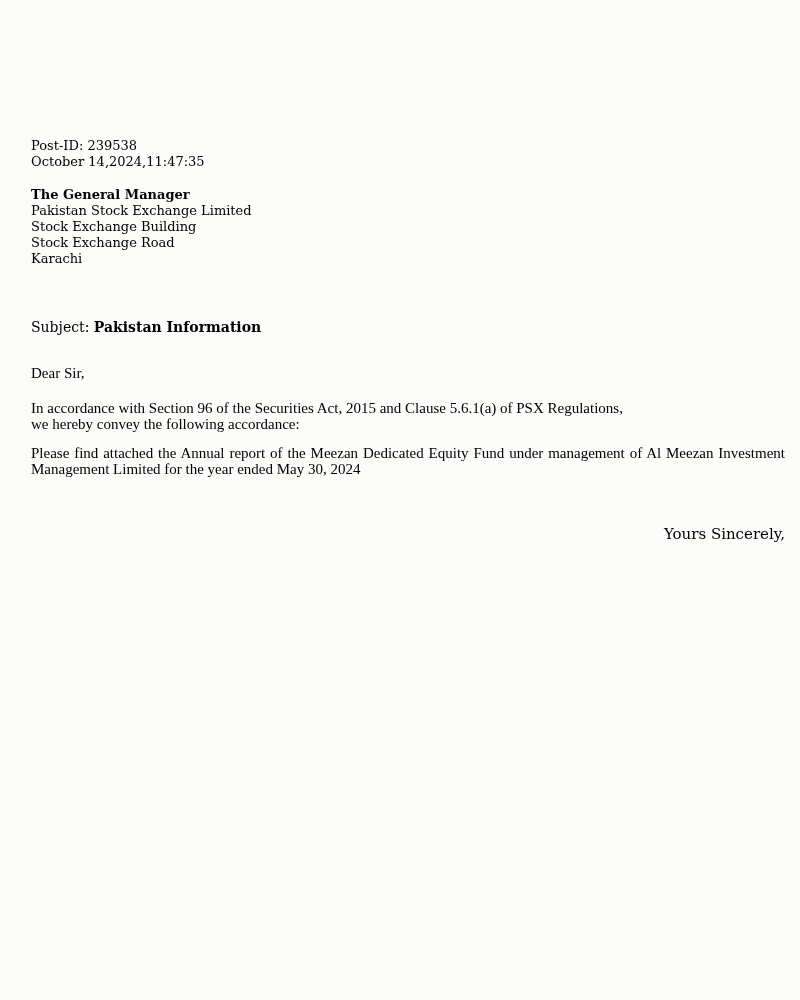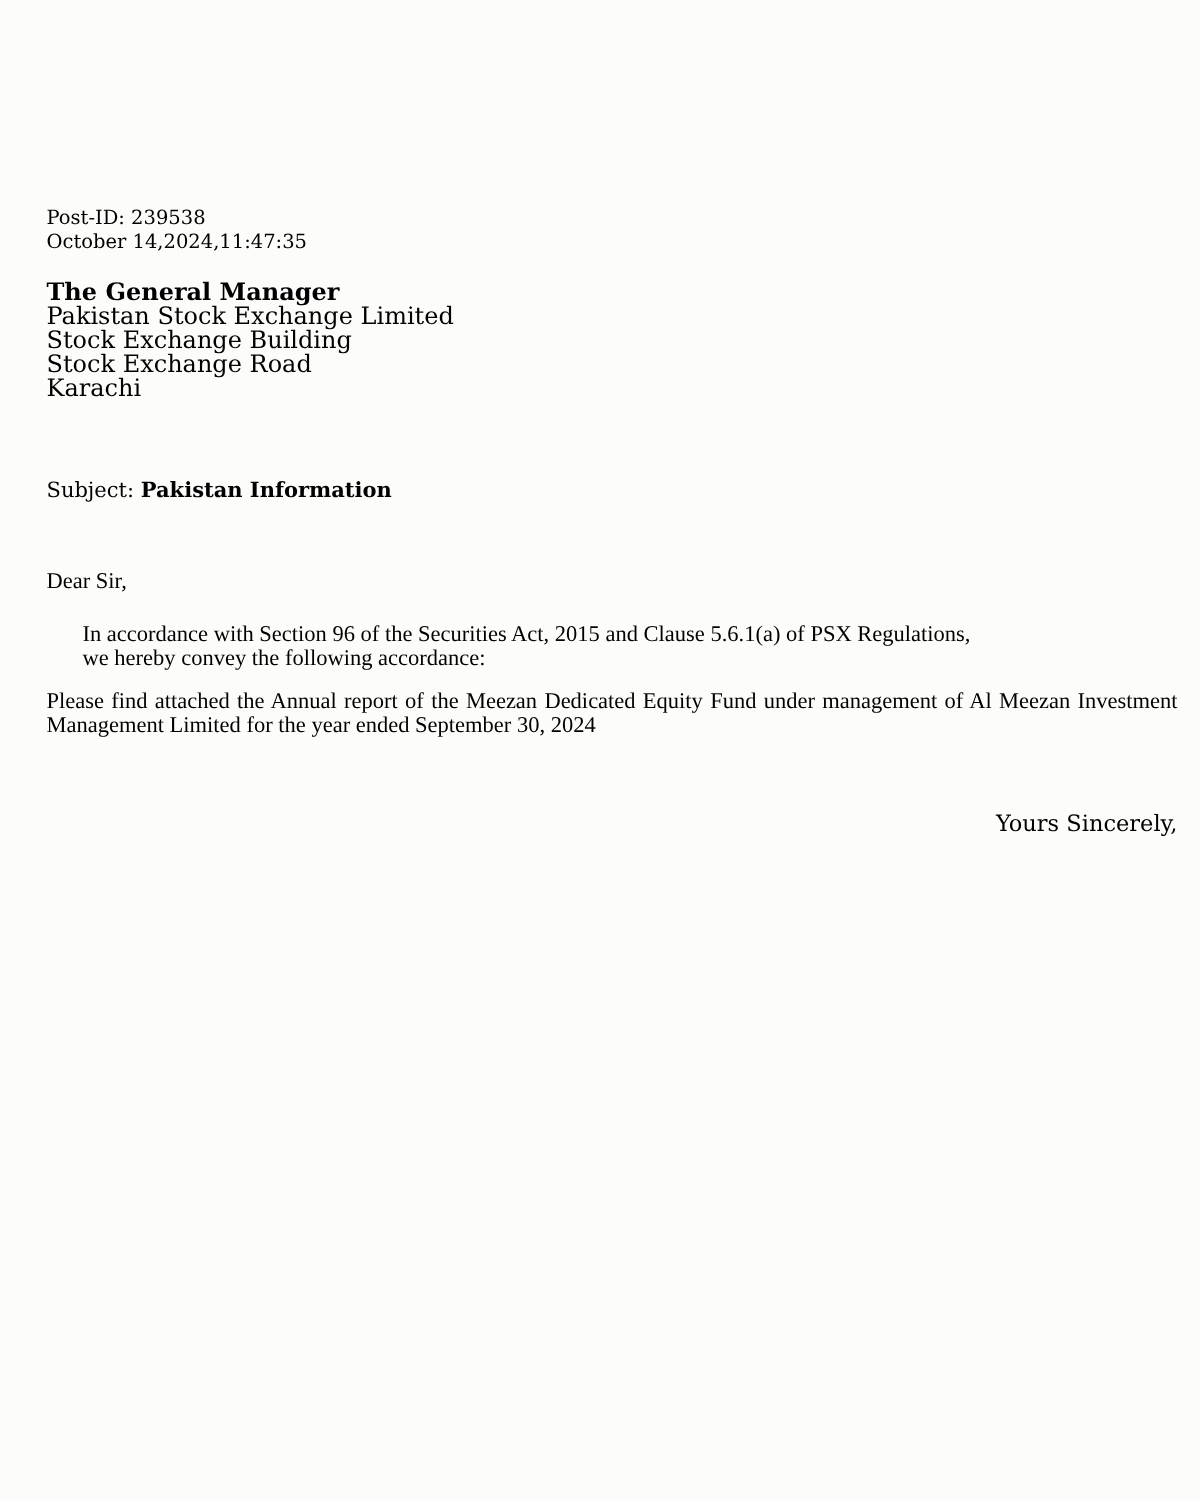--- a/index.html
+++ b/index.html
@@ -20,49 +20,49 @@
     padding: 138px 15px 0 31px;
   }
   
   .meta {
     font-family: "DejaVu Serif", serif;
     font-size: 13px;
     line-height: 16px;
   }
   .recipient {
     font-family: "DejaVu Serif", serif;
-    font-size: 16px;
+    font-size: 13px;
     line-height: 16px;
     margin-top: 17px;
   }
   .recipient .name {
     font-weight: bold;
   }
   .subject {
     font-family: "DejaVu Serif", serif;
     font-size: 14px;
     line-height: 18px;
     margin-top: 51px;
   }
   .subject .subject-title {
     font-weight: bold;
   }
   
   .salutation {
     font-family: "Liberation Serif", serif;
     font-size: 15px;
     line-height: 16px;
-    margin-top: 44px;
+    margin-top: 29px;
   }
   .para {
     font-family: "Liberation Serif", serif;
     font-size: 15px;
     line-height: 16px;
   }
-  .para1 { margin-top: 19px; margin-left: 24px; }
+  .para1 { margin-top: 19px; }
   .para2 { margin-top: 13px; }
   .line-justify {
     text-align: justify;
     text-align-last: justify;
     font-family: Liberation Serif, serif;
   }
   .closing {
     font-family: "DejaVu Serif", serif;
     font-size: 15px;
     line-height: 18px;
@@ -95,18 +95,18 @@
 
   <div class="salutation">Dear Sir,</div>
 
   <div class="para para1">
     <div>In accordance with Section 96 of the Securities Act, 2015 and Clause 5.6.1(a) of PSX Regulations,</div>
     <div>we hereby convey the following accordance:</div>
   </div>
 
   <div class="para para2">
     <div class="line-justify">Please find attached the Annual report of the Meezan Dedicated Equity Fund under management of Al Meezan Investment</div>
-    <div>Management Limited for the year ended September 30, 2024</div>
+    <div>Management Limited for the year ended May 30, 2024</div>
   </div>
 
   <div class="closing">Yours Sincerely,</div>
 
 </div>
 
 </body></html>

